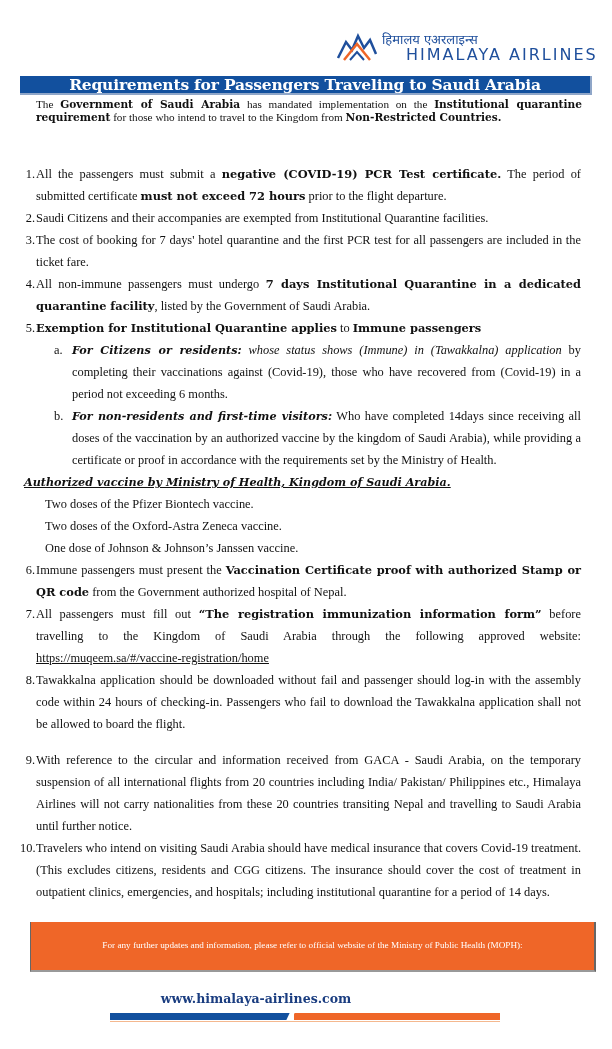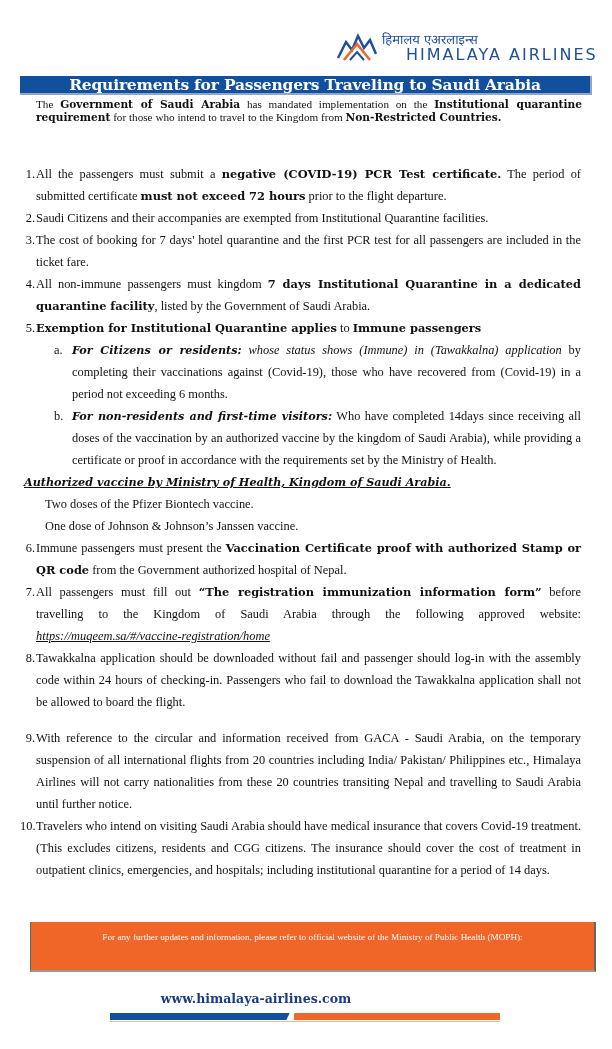--- a/index.html
+++ b/index.html
@@ -30,28 +30,28 @@
 
   .list { position: absolute; left: 0; top: 163px; width: 612px; font-family: "Liberation Serif", serif; font-size: 12.4px; line-height: 22px; }
   .item { position: relative; padding-left: 36px; padding-right: 31px; text-align: justify; }
   .item .num { position: absolute; left: 20px; top: 0; width: 15px; text-align: right; }
   .item b { font-family: "DejaVu Serif", serif; font-size: 11.4px; }
   .sub { position: relative; padding-left: 72px; padding-right: 31px; text-align: justify; }
   .sub .letter { position: absolute; left: 54px; top: 0; }
   .sub i.b { font-weight: bold; font-family: "DejaVu Serif", serif; font-size: 11.2px; }
   .vac-head { padding-left: 24px; font-style: italic; font-weight: bold; text-decoration: underline; font-family: "DejaVu Serif", serif; font-size: 11.2px; }
   .vac { padding-left: 45px; }
-  .link-u { text-decoration: underline; font-style: italic; }
+  .link-u { text-decoration: underline; }
   .gap { height: 14px; }
 
   .info-box {
     position: absolute; left: 30px; top: 922px; width: 566px; height: 50px;
     background: #ef6628; border-right: 2px solid #666; border-bottom: 2px solid #999; border-left: 1px solid #666;
     box-sizing: border-box;
-    text-align: center; font-family: "Liberation Serif", serif; font-size: 9.2px; line-height: 20px; padding-top: 5px;
+    text-align: center; font-family: "Liberation Serif", serif; font-size: 9.2px; line-height: 20px; padding-top: 13px;
   }
   .info-box .t1 { color: #ffffff; }
   .info-box .t2 { color: #1f4f9c; padding-left: 20px; }
 
   .site { position: absolute; left: 0; width: 512px; top: 991px; text-align: center; font-family: "DejaVu Serif", serif; font-weight: bold; font-size: 12.5px; color: #1a3d80; }
   .stripe { position: absolute; top: 1013px; height: 7px; }
   .stripe.blue { left: 110px; width: 180px; background: #12509e; }
   .stripe.orange { left: 294px; width: 206px; background: #ef6628; }
   .stripe-line { position: absolute; left: 110px; width: 390px; top: 1021px; height: 1px; background: #f4b88f; }
   .slash { position: absolute; left: 288px; top: 1012px; width: 5px; height: 9px; background: #fff; transform: skewX(-25deg); }
@@ -79,33 +79,34 @@
   <div class="item">
     <span class="num">1.</span><span>All the passengers must submit a </span><b>negative (COVID-19) PCR Test certificate.</b><span> The period of submitted certificate </span><b>must not exceed 72 hours</b><span> prior to the flight departure.</span>
   </div>
   <div class="item">
     <span class="num">2.</span><span>Saudi Citizens and their accompanies are exempted from Institutional Quarantine facilities.</span>
   </div>
   <div class="item">
     <span class="num">3.</span><span>The cost of booking for 7 days' hotel quarantine and the first PCR test for all passengers are included in the ticket fare.</span>
   </div>
   <div class="item">
-    <span class="num">4.</span><span>All non-immune passengers must kingdom </span><b>7 days Institutional Quarantine in a dedicated quarantine facility</b><span>, listed by the Government of Saudi Arabia.</span>
+    <span class="num">4.</span><span>All non-immune passengers must undergo </span><b>7 days Institutional Quarantine in a dedicated quarantine facility</b><span>, listed by the Government of Saudi Arabia.</span>
   </div>
   <div class="item">
     <span class="num">5.</span><b>Exemption for Institutional Quarantine applies</b><span> to </span><b>Immune passengers</b>
   </div>
   <div class="sub">
     <span class="letter">a.</span><i class="b">For Citizens or residents:</i><i> whose status shows (Immune) in (Tawakkalna) application</i><span> by completing their vaccinations against (Covid-19), those who have recovered from (Covid-19) in a period not exceeding 6 months.</span>
   </div>
   <div class="sub">
     <span class="letter">b.</span><i class="b">For non-residents and first-time visitors:</i><span> Who have completed 14days since receiving all doses of the vaccination by an authorized vaccine by the kingdom of Saudi Arabia), while providing a certificate or proof in accordance with the requirements set by the Ministry of Health.</span>
   </div>
   <div class="vac-head">Authorized vaccine by Ministry of Health, Kingdom of Saudi Arabia.</div>
   <div class="vac">Two doses of the Pfizer Biontech vaccine.</div>
+  <div class="vac">Two doses of the Oxford-Astra Zeneca vaccine.</div>
   <div class="vac">One dose of Johnson &amp; Johnson’s Janssen vaccine.</div>
   <div class="item">
     <span class="num">6.</span><span>Immune passengers must present the </span><b>Vaccination Certificate proof with authorized Stamp or QR code</b><span> from the Government authorized hospital of Nepal.</span>
   </div>
   <div class="item">
     <span class="num">7.</span><span>All passengers must fill out </span><b>“The registration immunization information form”</b><span> before travelling to the Kingdom of Saudi Arabia through the following approved website: </span><a class="link-u">https://muqeem.sa/#/vaccine-registration/home</a>
   </div>
   <div class="item">
     <span class="num">8.</span><span>Tawakkalna application should be downloaded without fail and passenger should log-in with the assembly code within 24 hours of checking-in. Passengers who fail to download the Tawakkalna application shall not be allowed to board the flight.</span>
   </div>

